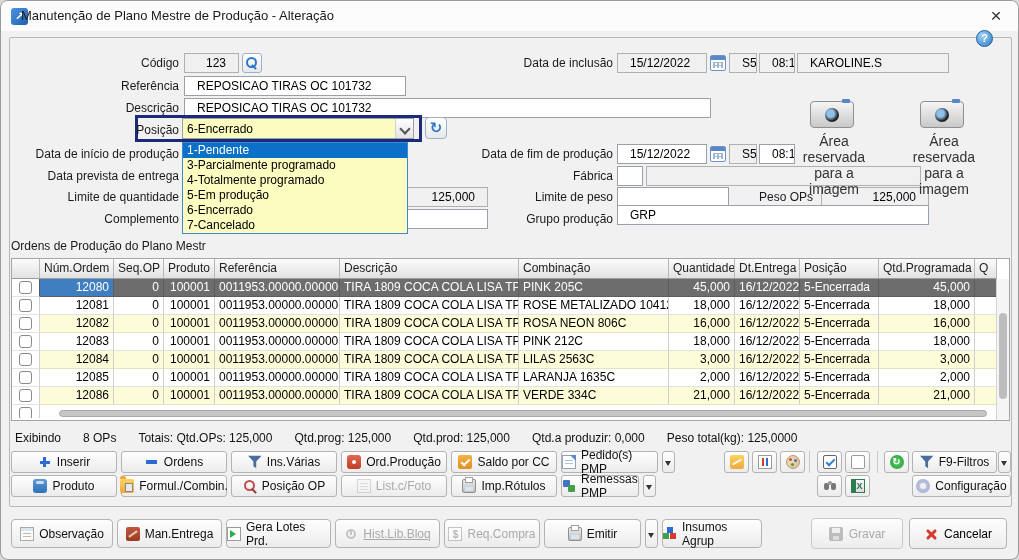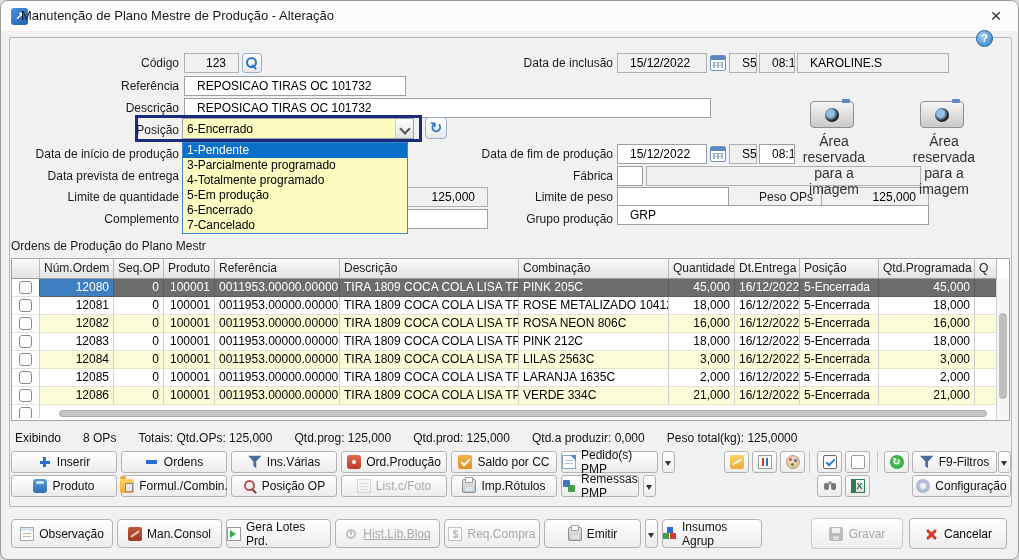--- a/index.html
+++ b/index.html
@@ -460,21 +460,21 @@
       <span>Configuração</span>
     </div>
 
   <div class="bottomrow" id="bottomrow">
       <div class="btn" style="width: 102px;">
         <span class="ic ic-note"></span>
         <span>Observação</span>
       </div>
       <div class="btn" style="width: 105px;">
         <span class="ic ic-tool-red"></span>
-        <span>Man.Consol</span>
+        <span>Man.Entrega</span>
       </div>
       <div class="btn" style="width: 105px;">
         <span class="ic ic-doc-green-arrow"></span>
         <span>Gera Lotes Prd.</span>
       </div>
       <div class="btn disabled" style="width: 105px; text-decoration: underline;">
         <span class="ic ic-history"></span>
         <span>Hist.Lib.Bloq</span>
       </div>
       <div class="btn disabled" style="width: 96px;">

